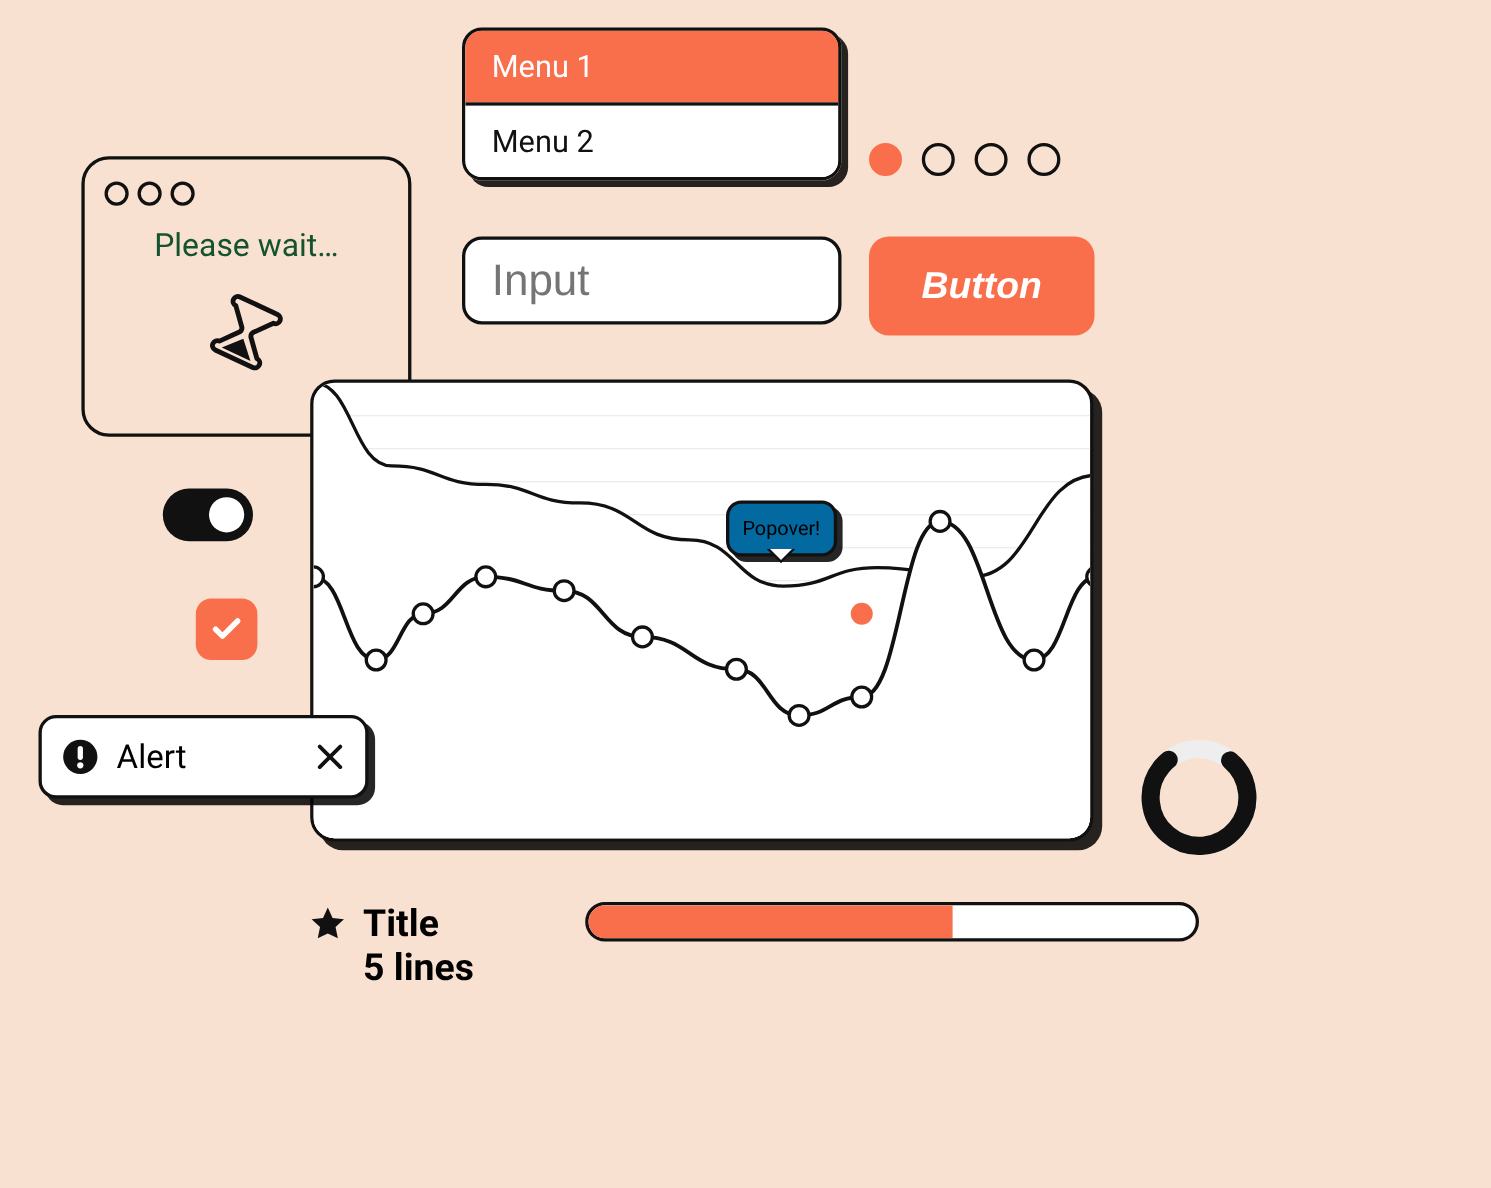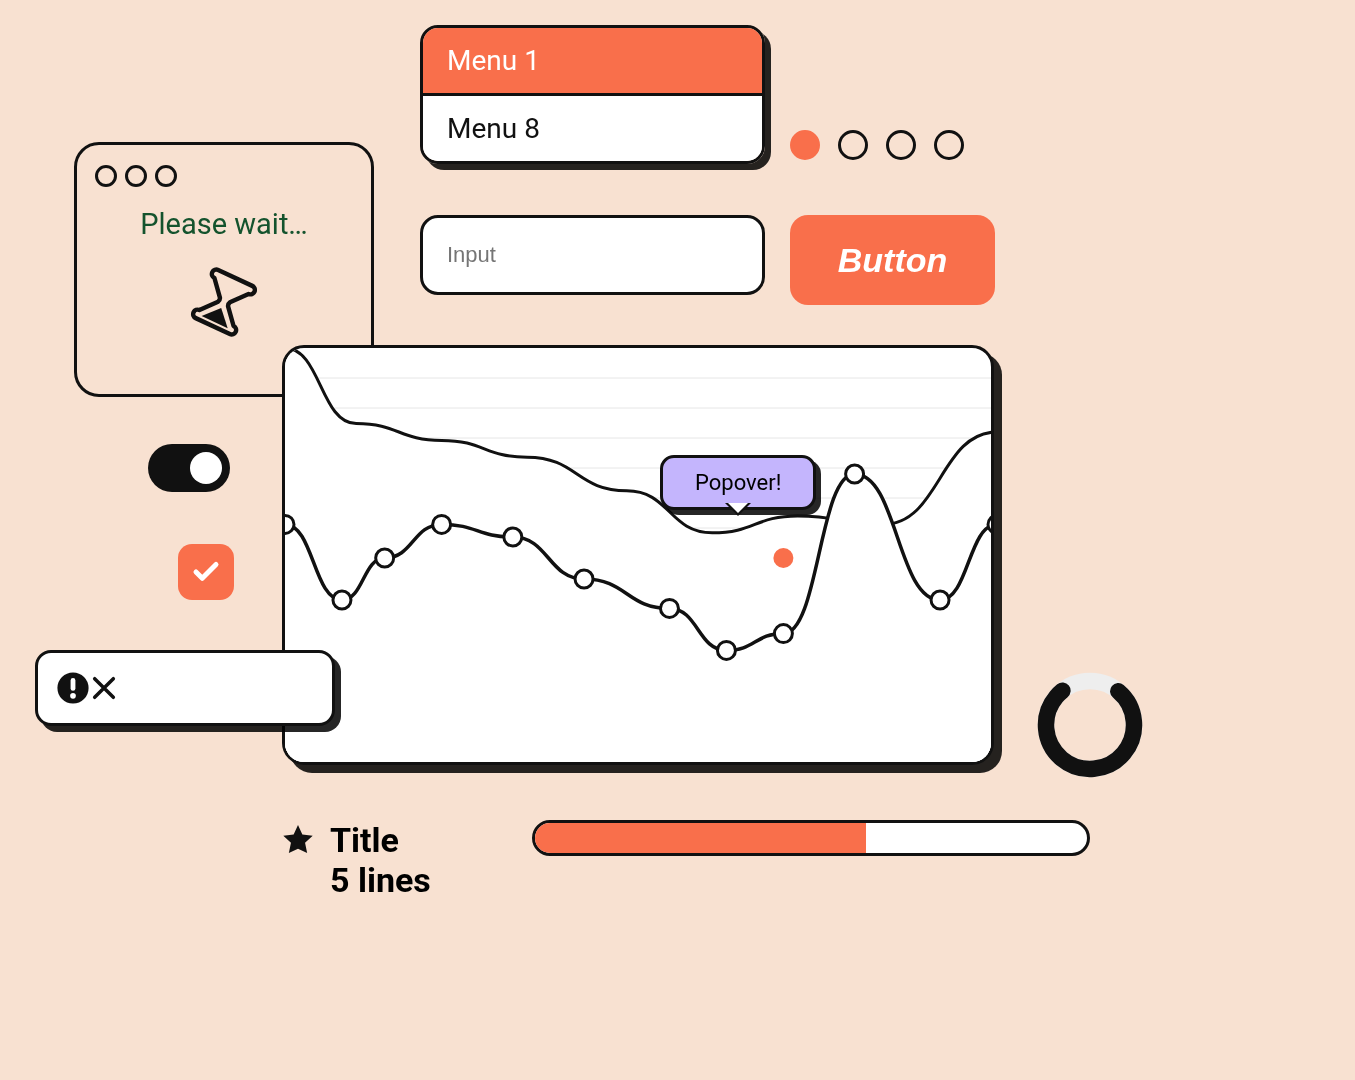--- a/index.html
+++ b/index.html
@@ -85,21 +85,21 @@
 
 .input-field {
   position: absolute;
   left: 420px;
   top: 215px;
   width: 345px;
   height: 80px;
   border: 3px solid #111;
   border-radius: 18px;
   background: #fff;
-  font-size: 22px;
+  font-size: 40px;
   padding: 0 24px;
   color: #111;
   outline: none;
 }
 
 
 .big-button {
   position: absolute;
   left: 790px;
   top: 215px;
@@ -163,25 +163,25 @@
   background: #fff;
   box-shadow: 8px 8px 0 rgba(0,0,0,0.85);
   overflow: hidden;
 }
 
 
 .popover {
   position: absolute;
   left: 660px;
   top: 455px;
-  background: #c4b5fd;
+  background: #0369a1;
   border: 3px solid #111;
   border-radius: 14px;
-  padding: 12px 32px;
-  font-size: 22px;
+  padding: 12px 12px;
+  font-size: 18px;
   box-shadow: 5px 5px 0 rgba(0,0,0,0.85);
   z-index: 5;
 }
 .popover::after {
   content: "";
   position: absolute;
   bottom: -16px;
   left: 50%;
   margin-left: -10px;
   border: 10px solid transparent;
@@ -270,21 +270,21 @@
     <path d="M6 4 h34 a4 4 0 0 1 0 8 L28 26 a4 4 0 0 0 0 4 L40 44 a4 4 0 0 1 0 8 H6 a4 4 0 0 1 0 -8 L18 30 a4 4 0 0 0 0 -4 L6 12 a4 4 0 0 1 0 -8 Z" fill="none" stroke="#111" stroke-width="4" stroke-linejoin="round"></path>
     <path d="M10 48 h26 L23 34 Z" fill="#111"></path>
   </svg>
 </div>
 
 <div class="menu">
   <div class="menu-item active">
     <span>Menu 1</span>
   </div>
   <div class="menu-item">
-    <span>Menu 8</span>
+    <span>Menu 2</span>
   </div>
 </div>
 
 <div class="pager">
   <div class="pager-dot filled"></div>
   <div class="pager-dot"></div>
   <div class="pager-dot"></div>
   <div class="pager-dot"></div>
 </div>
 
@@ -342,20 +342,21 @@
 <div class="popover">
   <span>Popover!</span>
 </div>
 
 <div class="alert">
   <svg width="34" height="34" viewBox="0 0 24 24">
     <circle cx="12" cy="12" r="11" fill="#111"></circle>
     <rect x="10.3" y="5" width="3.4" height="9" rx="1.7" fill="#fff"></rect>
     <circle cx="12" cy="17.5" r="2" fill="#fff"></circle>
   </svg>
+  <span class="alert-text">Alert</span>
   <svg width="28" height="28" viewBox="0 0 24 24" style="cursor:pointer">
     <path d="M4 4 L20 20 M20 4 L4 20" stroke="#111" stroke-width="3" stroke-linecap="round"></path>
   </svg>
 </div>
 
 <svg class="spinner" width="110" height="110" viewBox="0 0 60 60">
   <circle cx="30" cy="30" r="24" fill="none" stroke="#eee" stroke-width="9"></circle>
   <circle id="spinner-arc" cx="30" cy="30" r="24" fill="none" stroke="#111" stroke-width="9" stroke-linecap="round" stroke-dasharray="150.8" stroke-dashoffset="33.2" transform="rotate(-50 30 30)"></circle>
 </svg>
 

